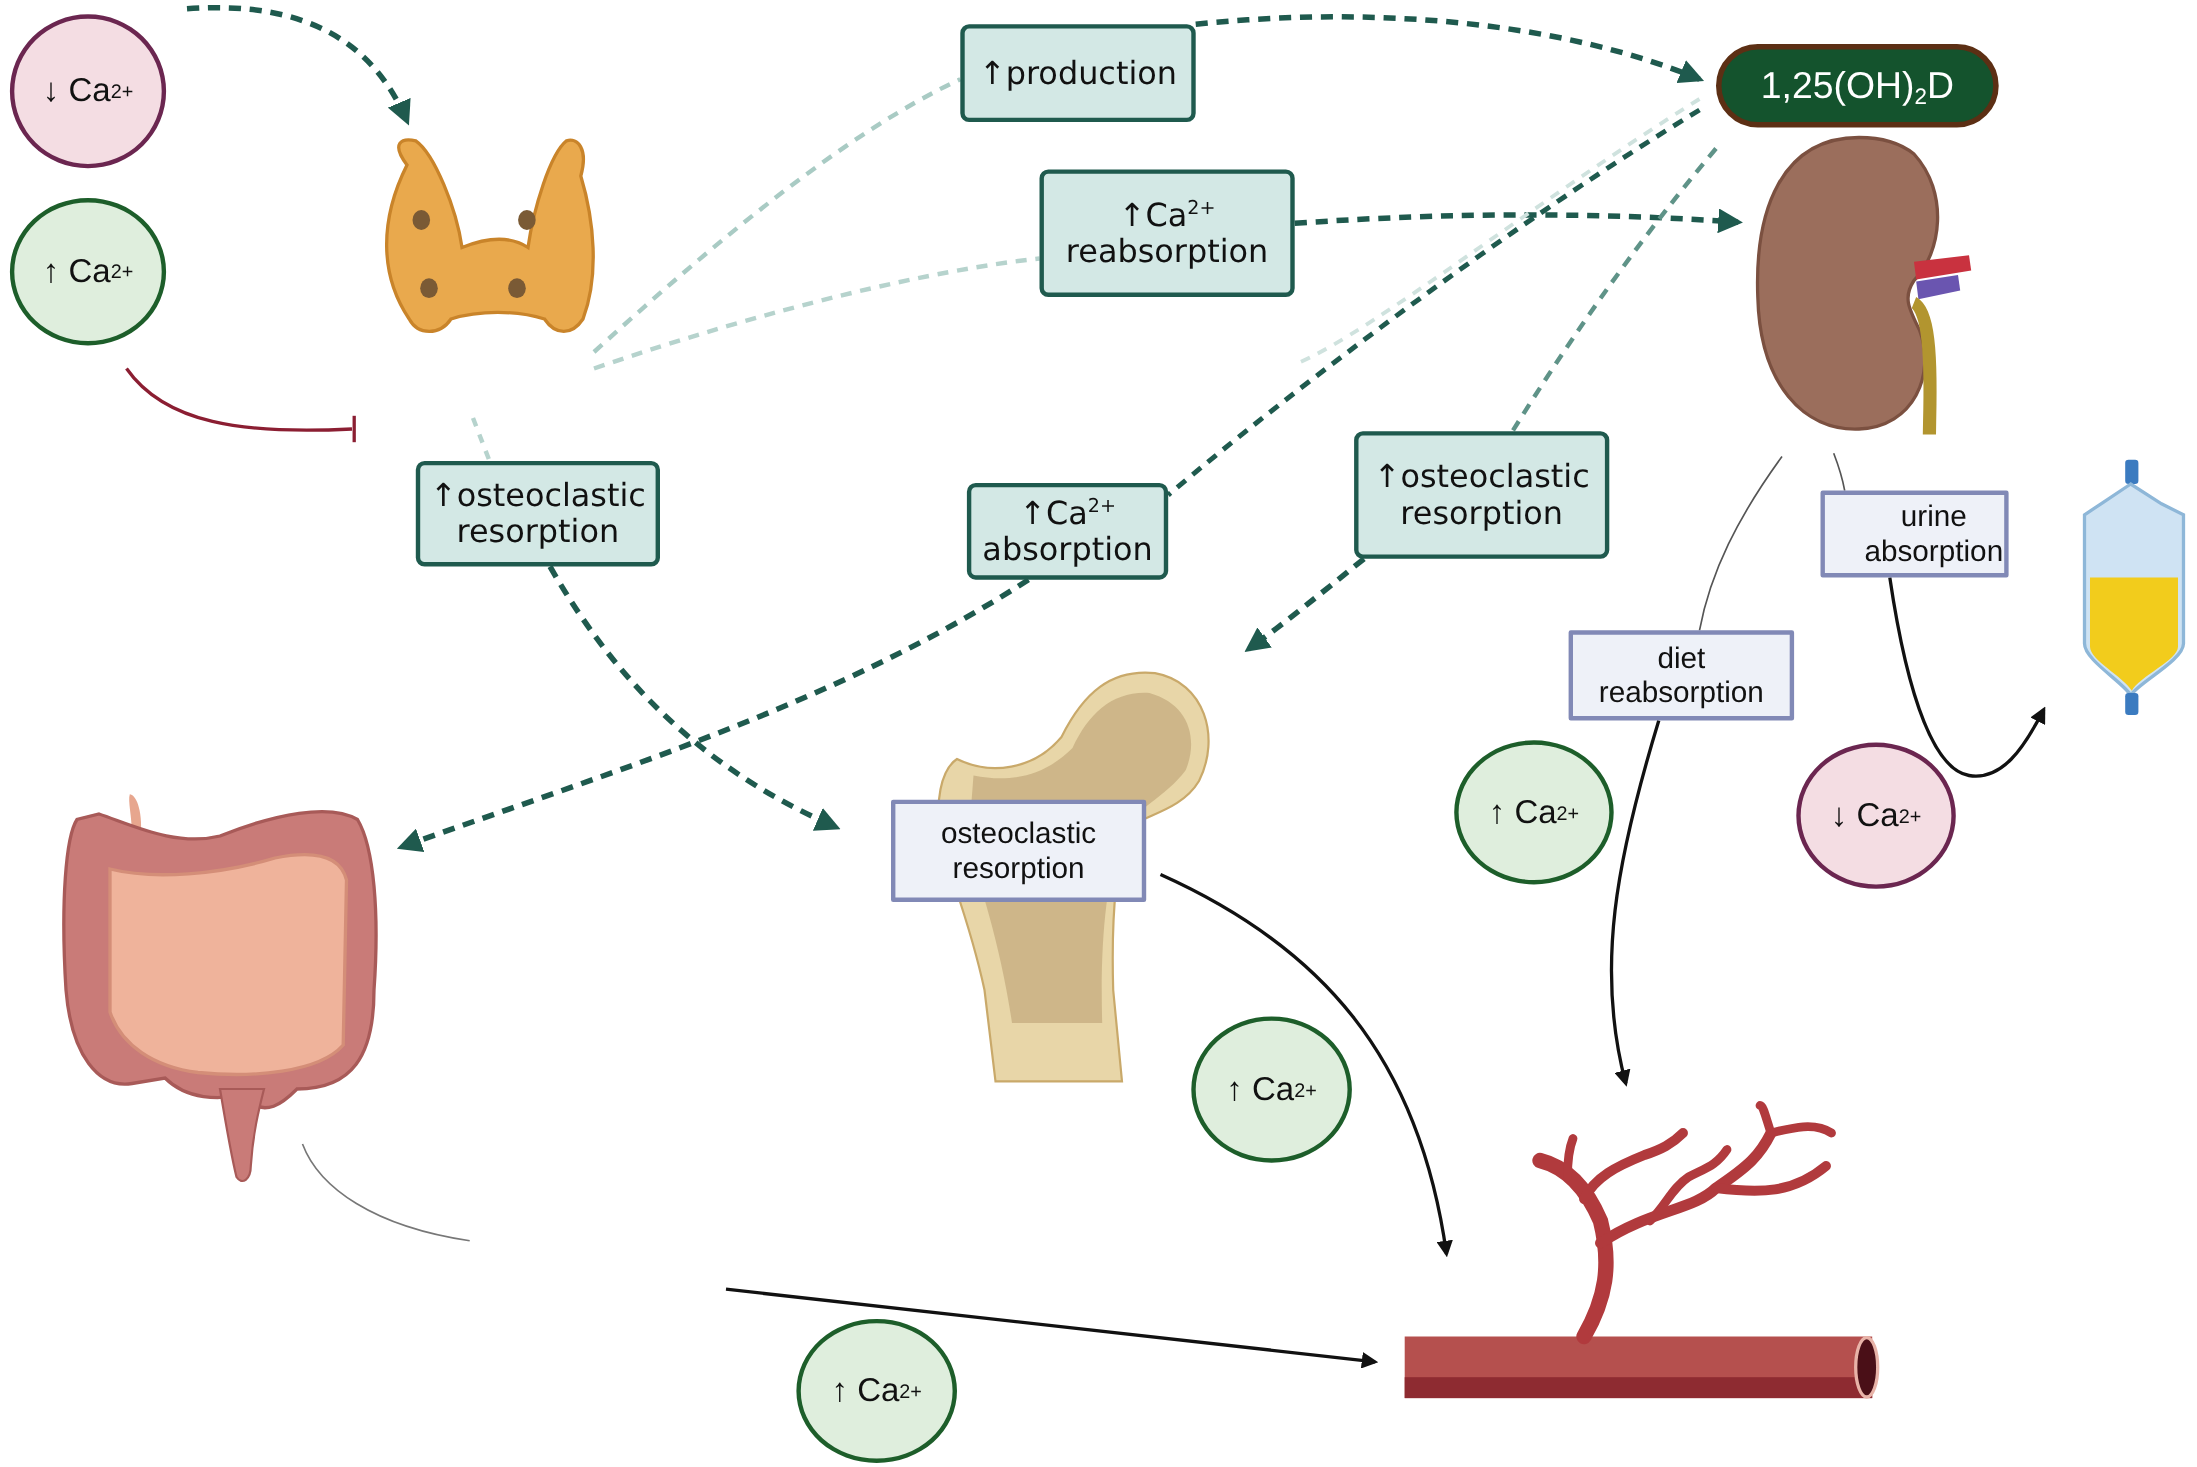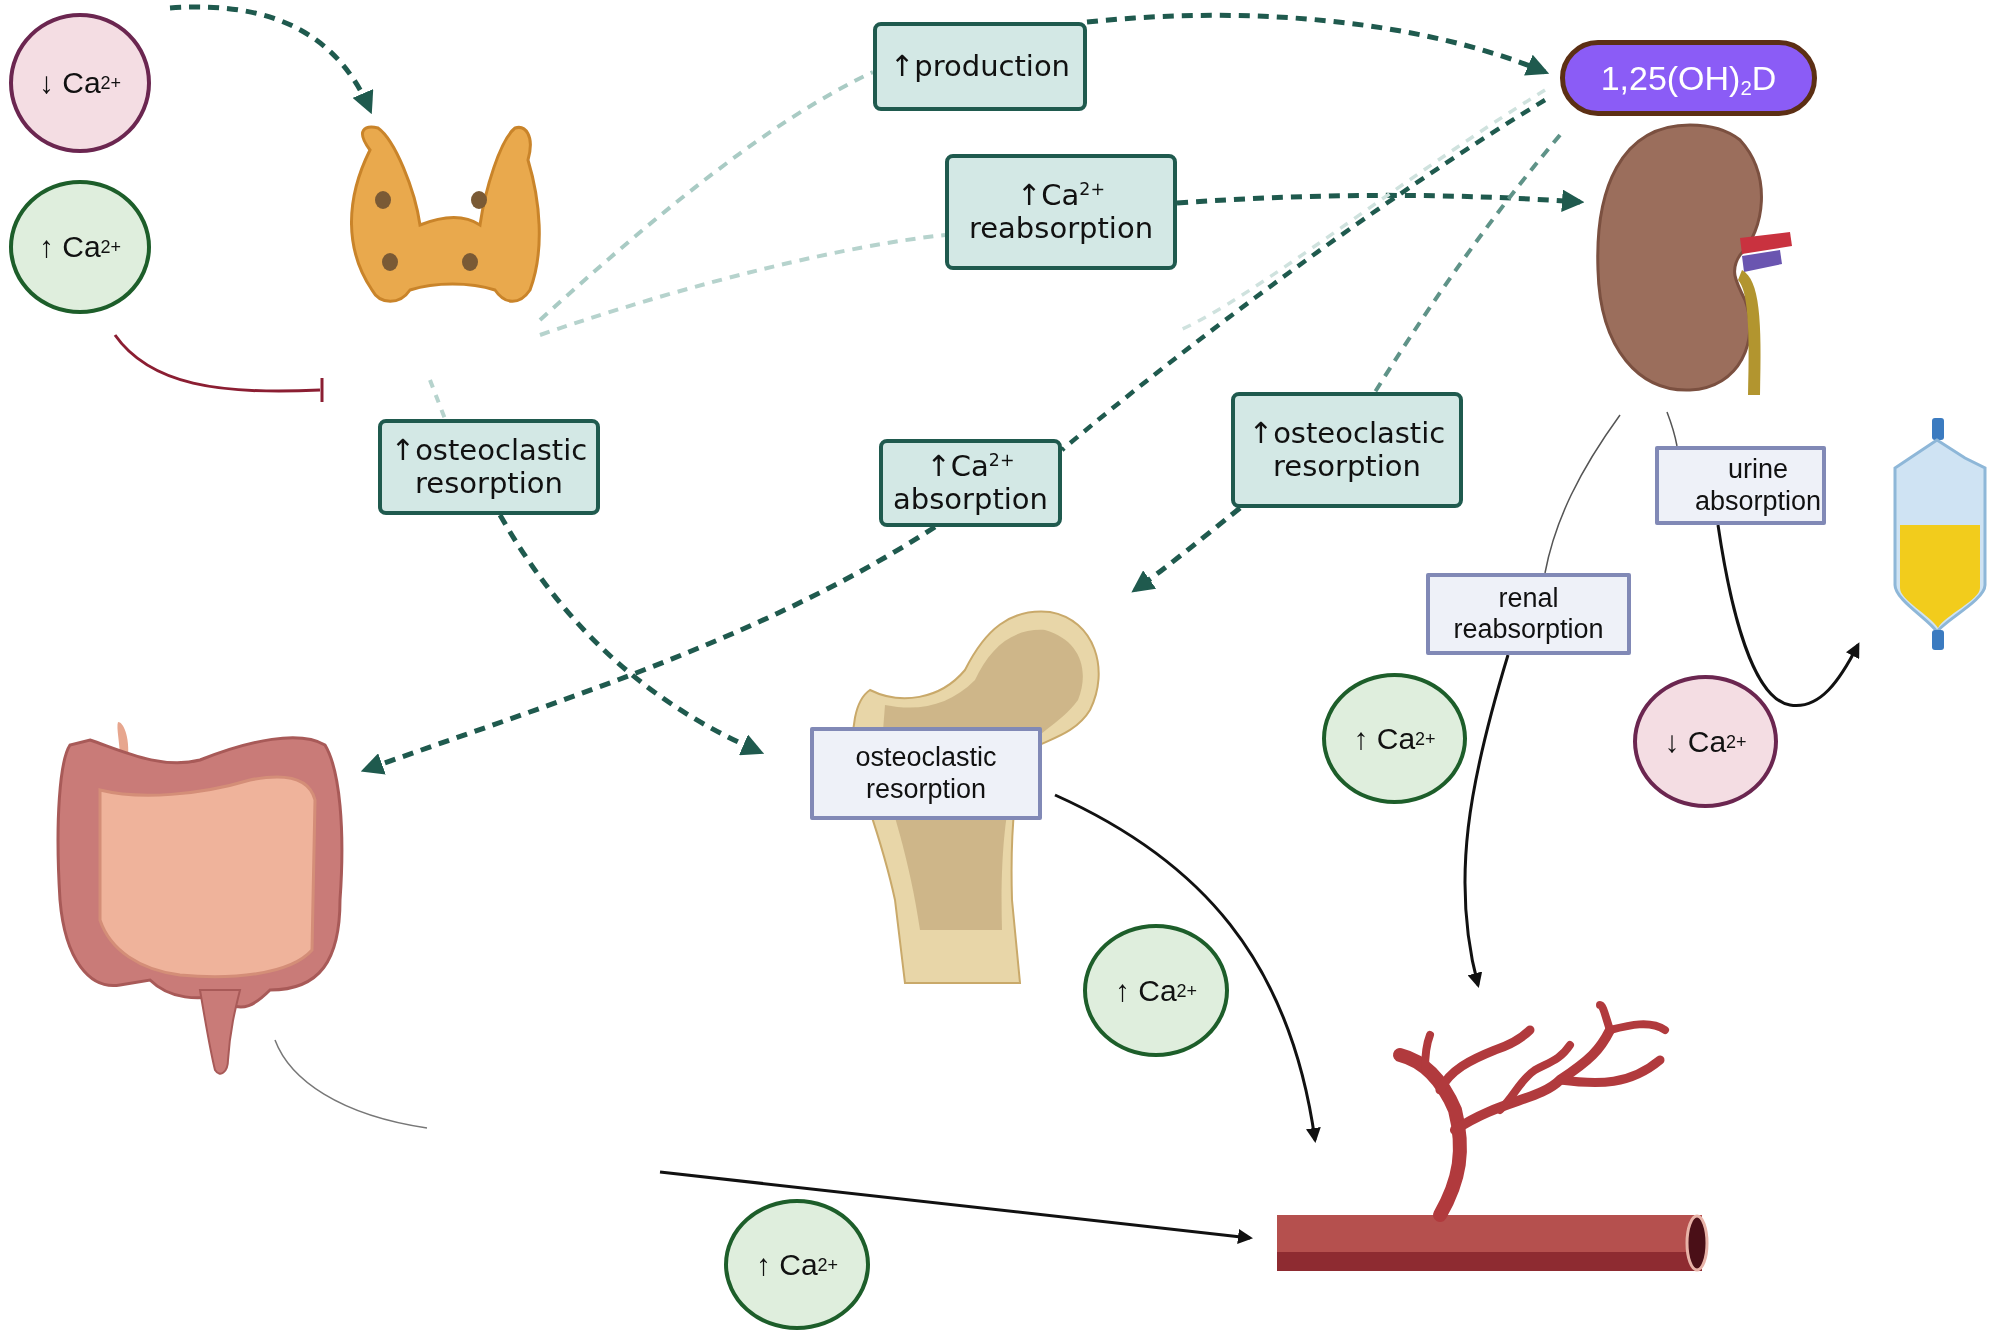--- a/index.html
+++ b/index.html
@@ -8,21 +8,21 @@
   .box{position:absolute;box-sizing:border-box;display:flex;flex-direction:column;align-items:center;justify-content:center;text-align:center;color:#111;line-height:1.15;}
   .teal{background:#d3e8e5;border:4px solid #1f5a4e;border-radius:8px;font-size:29px;font-family:"DejaVu Sans",sans-serif;}
   .lav{background:#eef1f8;border:4px solid #8189b6;border-radius:2px;font-size:27px;font-family:"Liberation Sans",sans-serif;}
   .circle{position:absolute;box-sizing:border-box;border-radius:50%;display:flex;align-items:center;justify-content:center;font-family:"Liberation Sans",sans-serif;font-size:30px;color:#111;}
   .up{background:#dfeedd;border:4px solid #1d5e2a;}
   .down{background:#f4dde3;border:4px solid #6b2650;}
   sup{font-size:0.6em;vertical-align:0.6em;line-height:0;}
   sub{font-size:0.6em;vertical-align:-0.25em;line-height:0;}
   .pill{position:absolute;box-sizing:border-box;border-radius:40px;display:flex;align-items:center;justify-content:center;}
   .pth{background:#efe2b2;border:5px solid #8a5a1d;font-size:36px;font-family:"Liberation Sans",sans-serif;color:#111;}
-  .vitd{background:#8b5cf6;border:5px solid #5c2f14;font-size:34px;color:#fff;font-family:"Liberation Sans",sans-serif;}
+  .vitd{background:#14532d;border:5px solid #5c2f14;font-size:34px;color:#fff;font-family:"Liberation Sans",sans-serif;}
   svg{position:absolute;left:0;top:0;}
 </style>
 </head>
 <body>
 
 <div id="stage">
 
 <svg width="1997" height="1334" viewBox="0 0 1997 1334">
   <defs>
     <marker id="tealHead" viewBox="0 0 10 10" refX="8" refY="5" markerWidth="4.5" markerHeight="4.5" orient="auto">
@@ -156,21 +156,21 @@
 <div class="box teal" style="left:1231px;top:392px;width:232px;height:116px;">
   <span><span>↑</span><span>osteoclastic</span></span>
   <span>resorption</span>
 </div>
 
 <div class="box lav" style="left:1655px;top:446px;width:171px;height:79px;padding-left:35px;">
   <span>urine</span>
   <span>absorption</span>
 </div>
 <div class="box lav" style="left:1426px;top:573px;width:205px;height:82px;">
-  <span>renal</span>
+  <span>diet</span>
   <span>reabsorption</span>
 </div>
 <div class="box lav" style="left:810px;top:727px;width:232px;height:93px;">
   <span>osteoclastic</span>
   <span>resorption</span>
 </div>
 
 <div class="circle up" style="left:1322px;top:673px;width:145px;height:131px;">
   <span>↑</span>&nbsp;<span>Ca</span><sup>2+</sup>
 </div>

